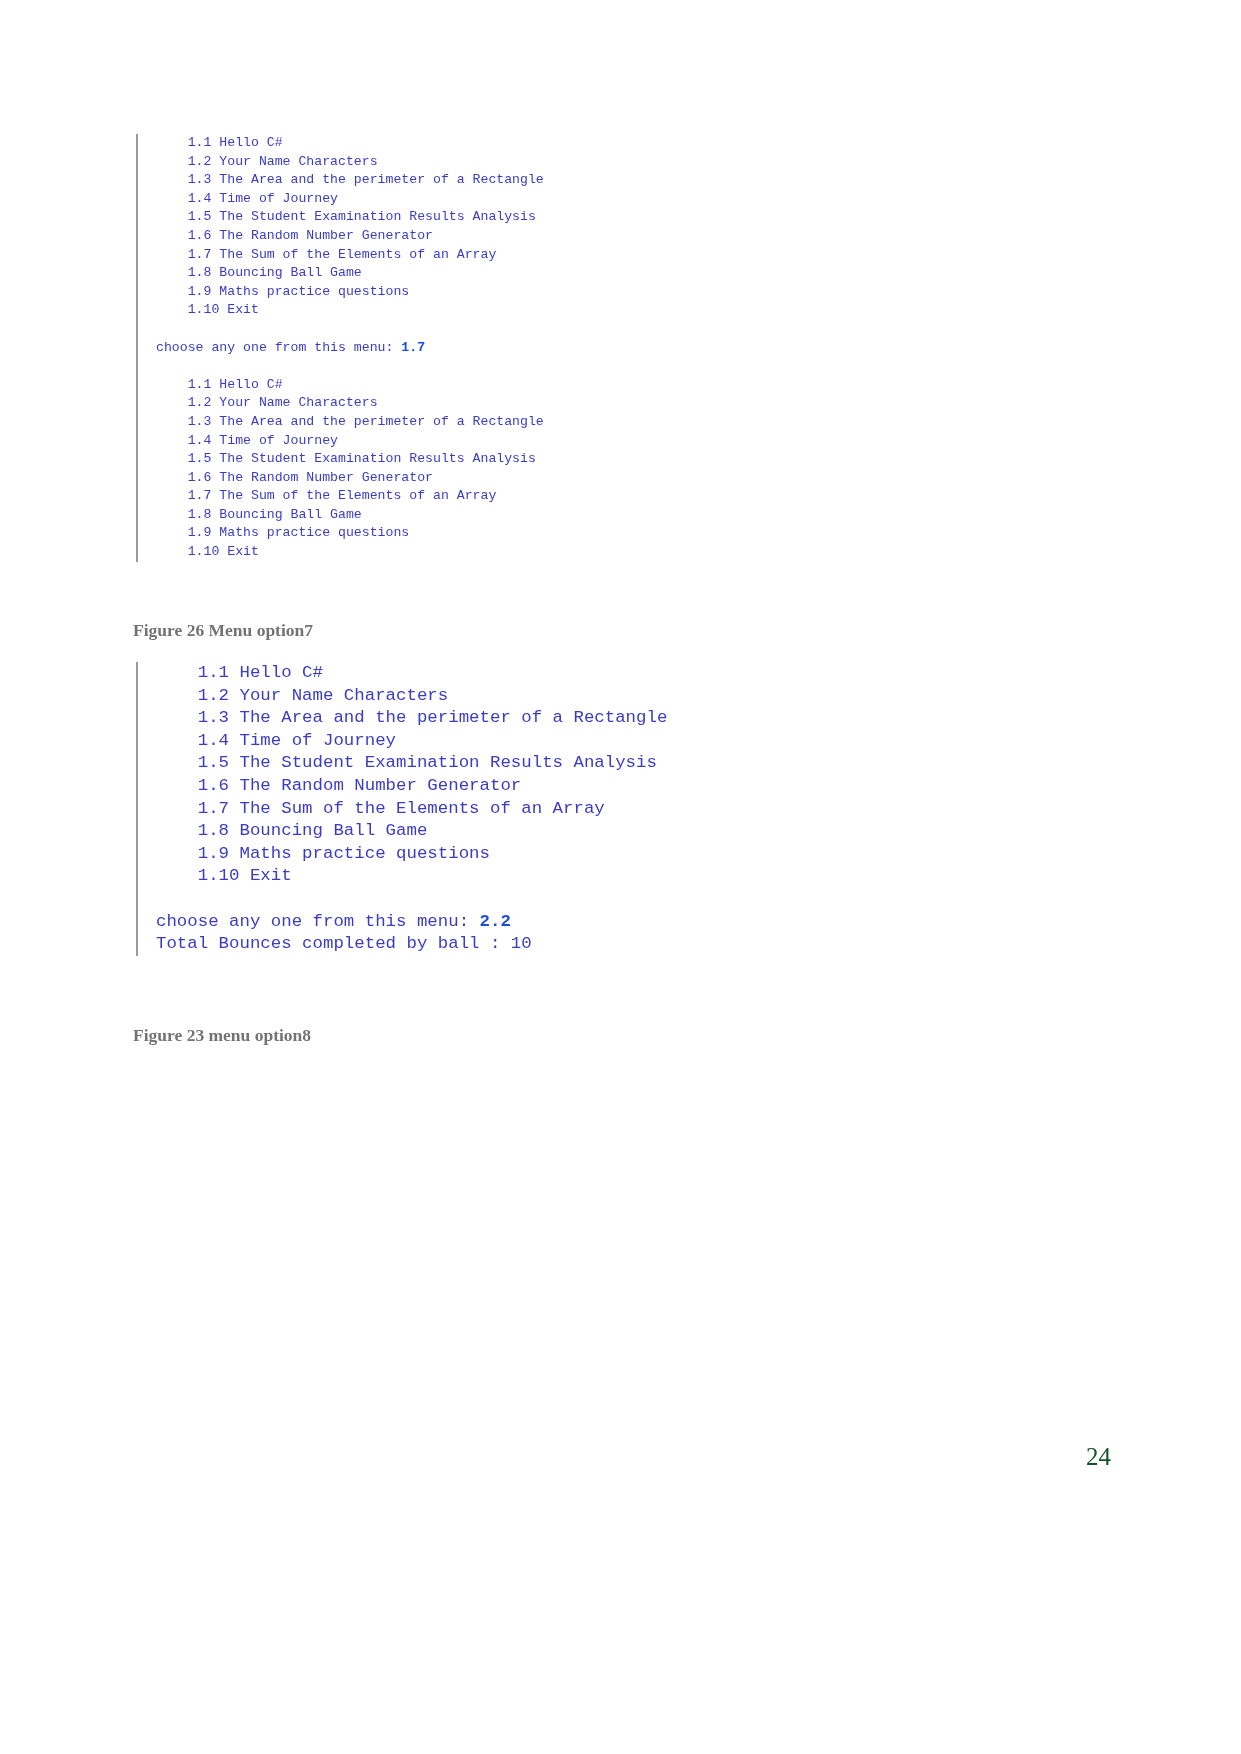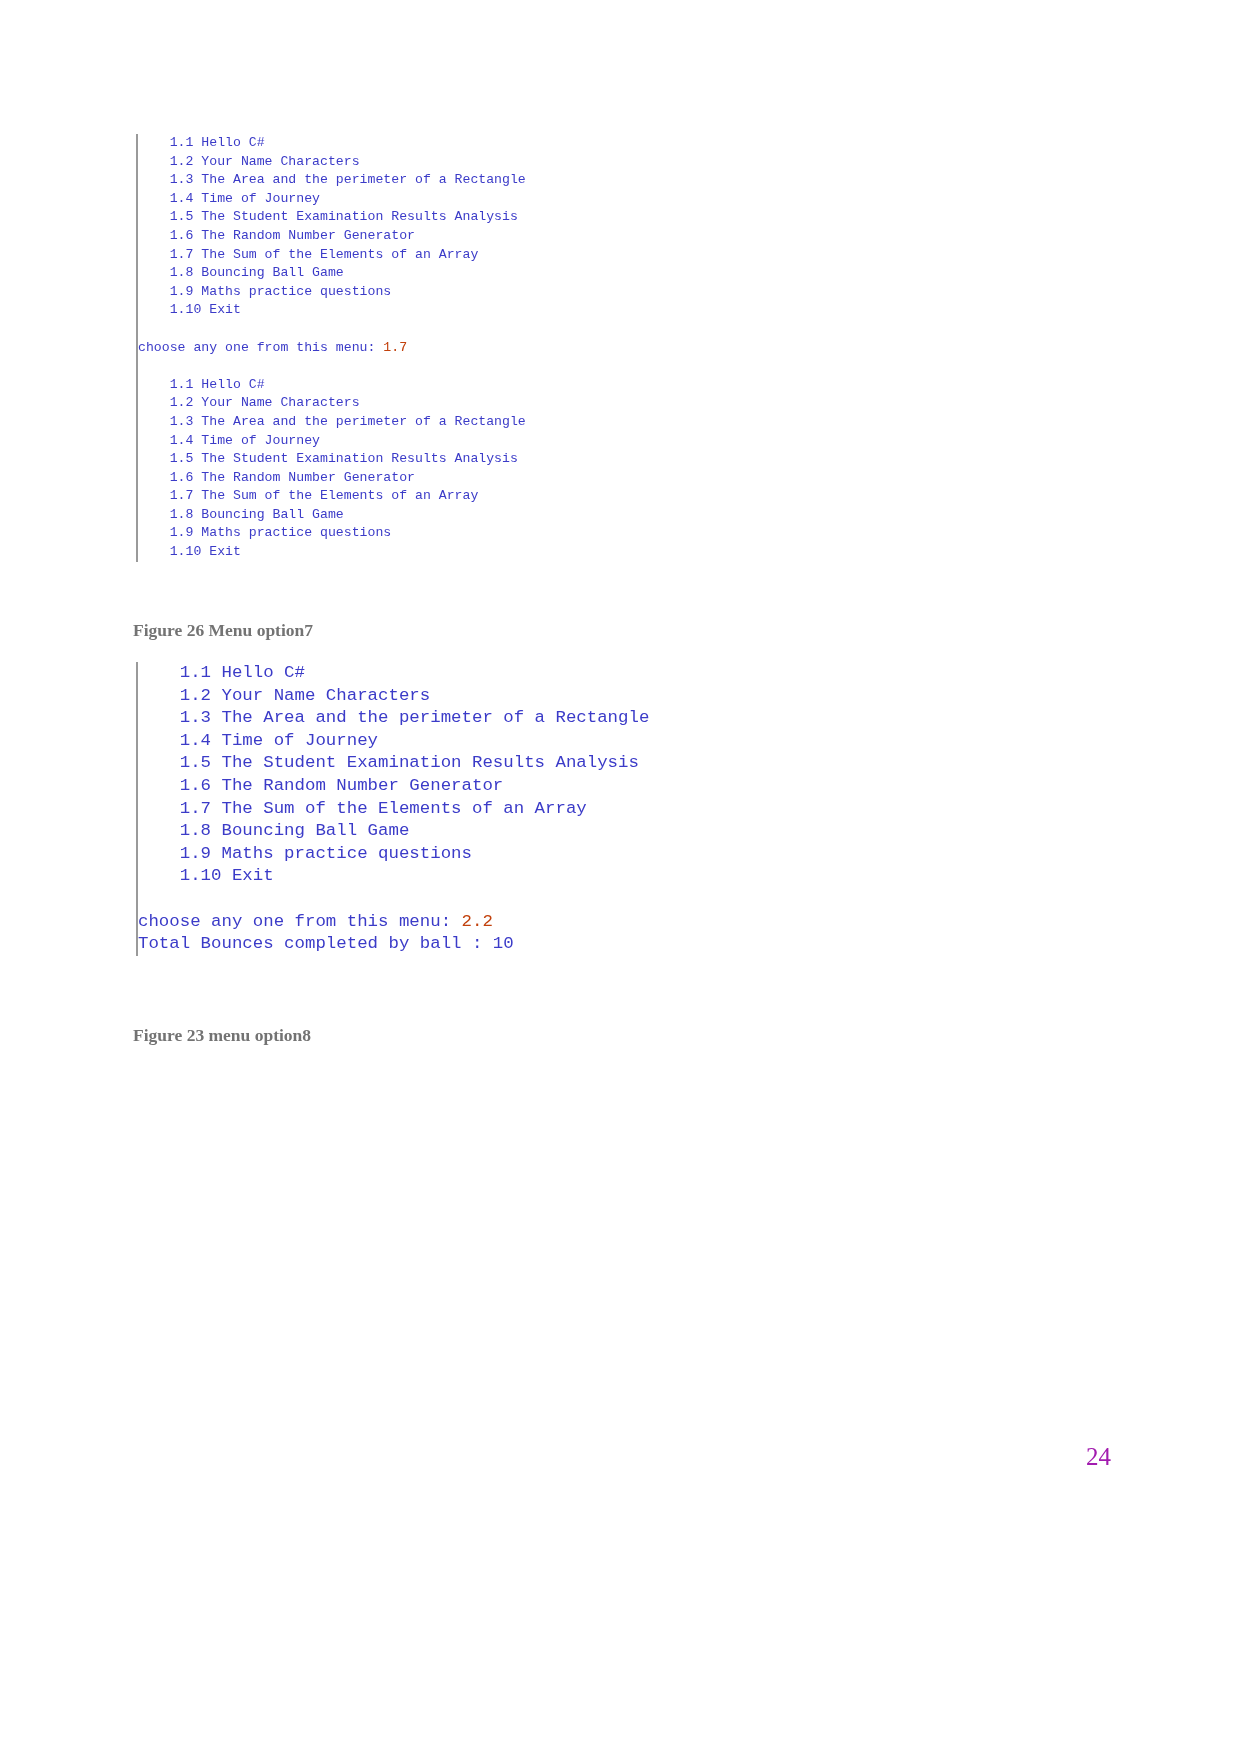--- a/index.html
+++ b/index.html
@@ -17,36 +17,36 @@
 
   .page {
     position: absolute;
     inset: 0;
     background: #ffffff;
   }
 
   
   .console-block {
     position: absolute;
-    padding-left: 0;
+    padding-left: 18px;
     border-left: 2px solid #9a9a9a;
     box-sizing: border-box;
   }
   .console-block .line {
     white-space: pre;
     color: #3b3bc8;
     font-family: "Liberation Mono", "DejaVu Sans Mono", monospace;
     letter-spacing: 0px;
   }
   .console-block .line.blank {
     color: transparent;
   }
   .val {
-    color: #c2410c;
-    font-weight: 400;
+    color: #1d4ed8;
+    font-weight: 700;
   }
 
   
   #console-block-1 {
     left: 136px;
     top: 134px;
     width: 560px;
   }
   #console-block-1 .line {
     font-size: 13.2px;
@@ -76,21 +76,21 @@
   #figure-caption-26 { left: 133px; top: 620px; }
   #figure-caption-27 { left: 133px; top: 1025px; }
 
   
   #page-number {
     position: absolute;
     right: 130px;
     top: 1443px;
     font-family: "Liberation Serif", "DejaVu Serif", serif;
     font-size: 25px;
-    color: #a21caf;
+    color: #14532d;
   }
 </style>
 </head>
 <body>
 
 <div class="page">
 
   <div class="console-block" id="console-block-1">
       <div class="line">    1.1 Hello C#</div>
       <div class="line">    1.2 Your Name Characters</div>

